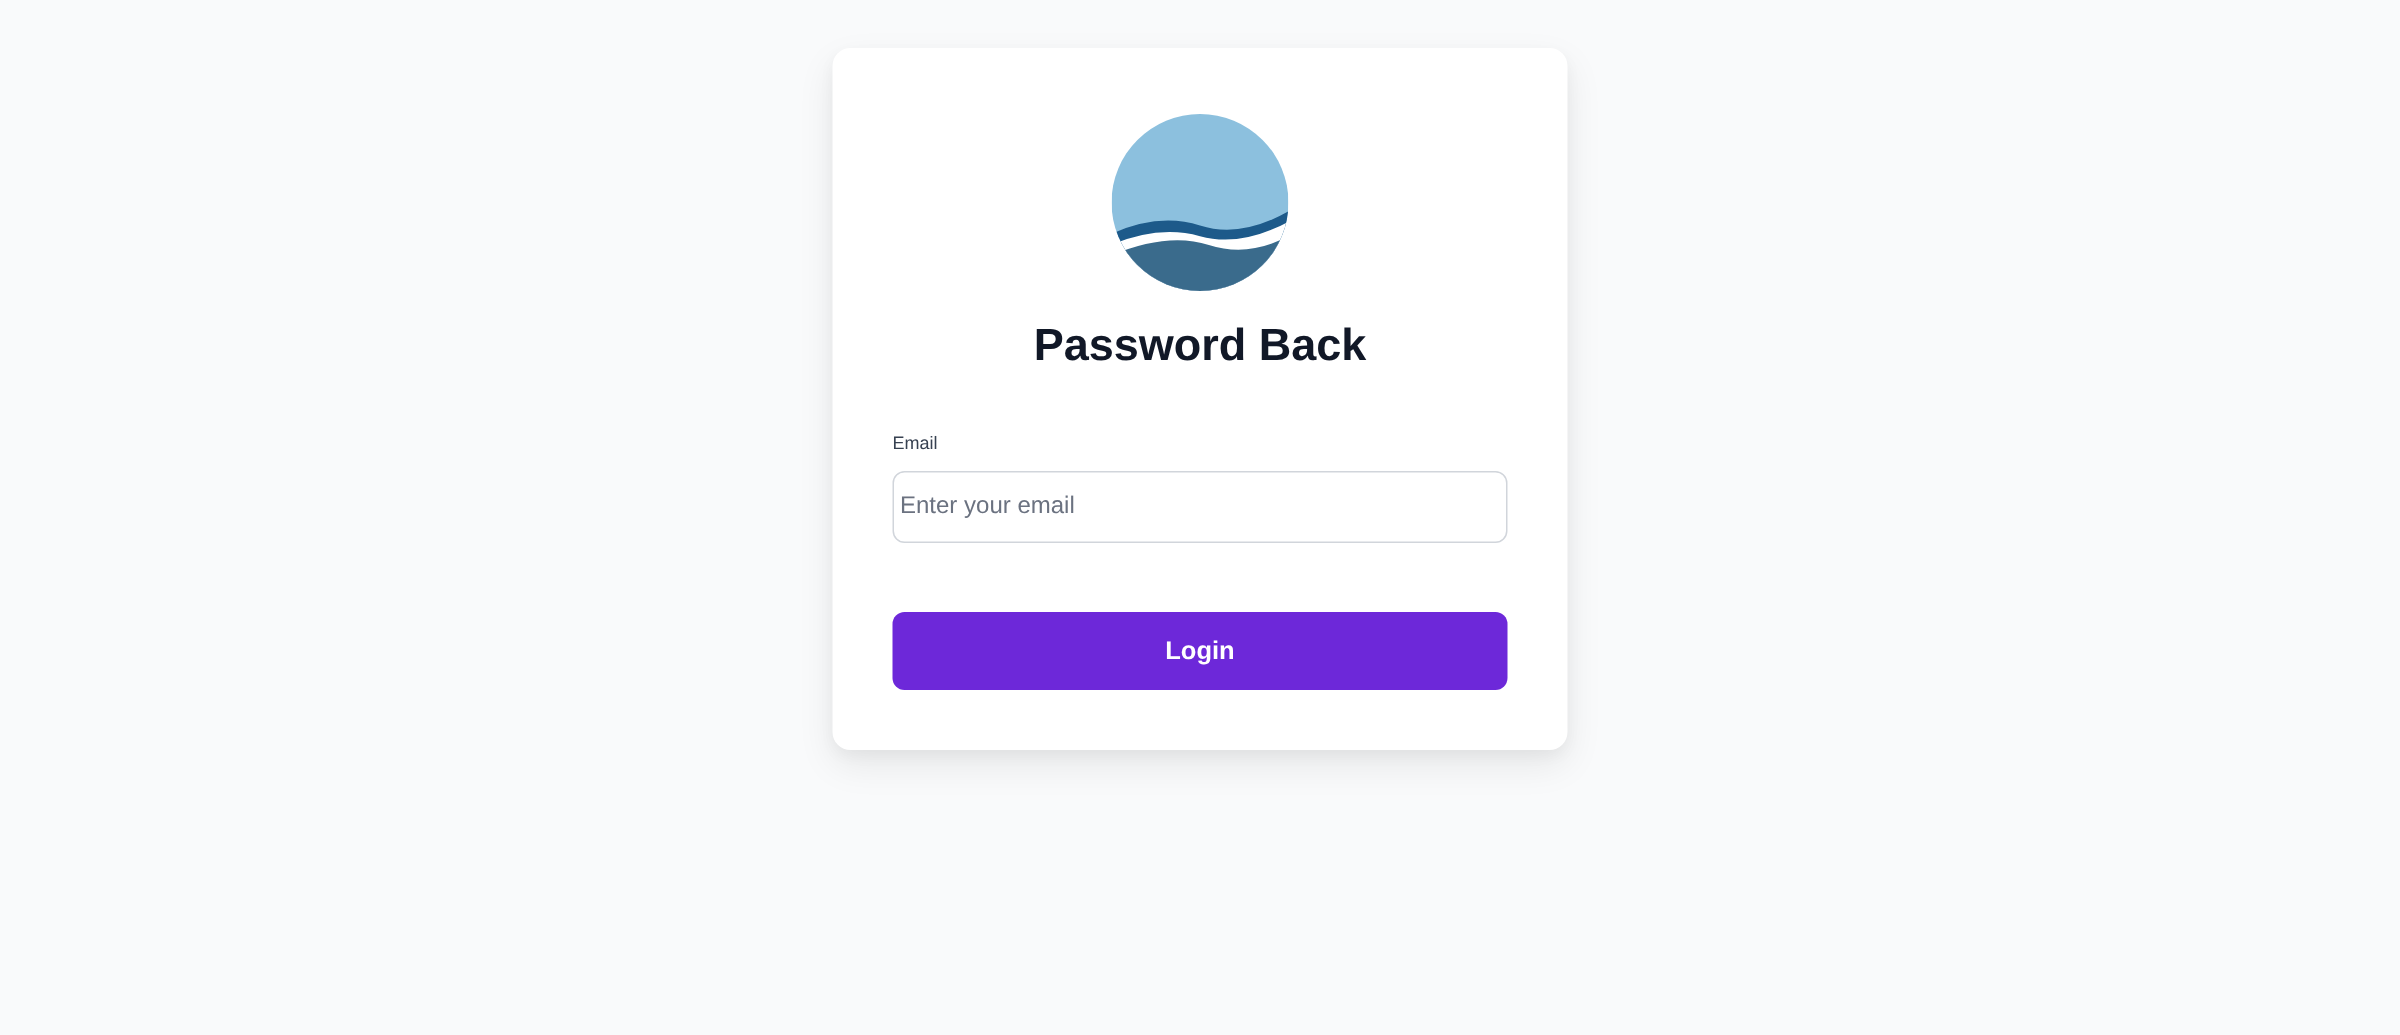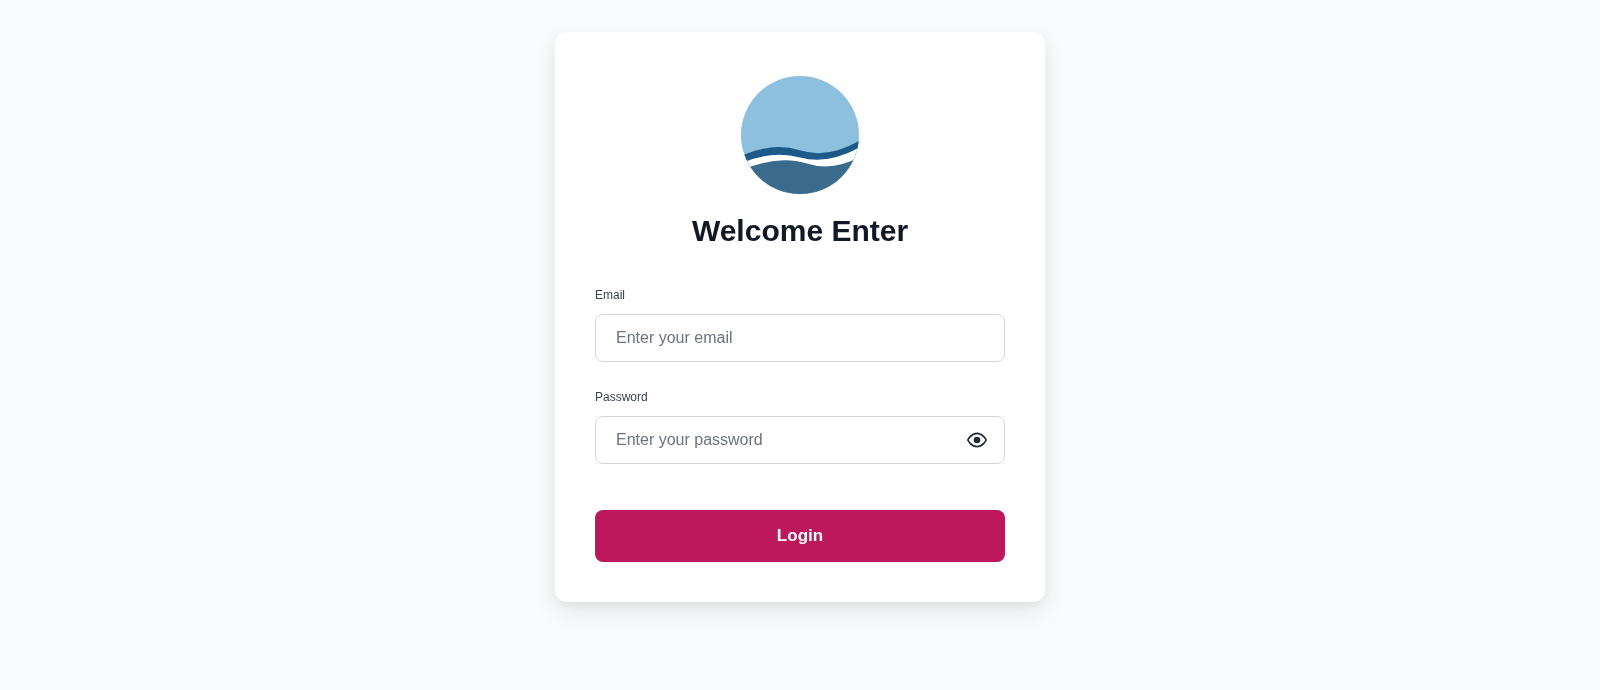--- a/index.html
+++ b/index.html
@@ -49,21 +49,21 @@
       font-size: 12px;
       font-weight: 500;
       color: #374151;
       margin-bottom: 12px;
     }
     .input-wrapper {
       position: relative;
     }
     .form-input {
       width: 100%;
-      padding: 14px 20px;
+      padding: 14px 4px;
       font-size: 16px;
       border: 1px solid #d1d5db;
       border-radius: 8px;
       outline: none;
       color: #111827;
       font-family: inherit;
     }
     .form-input::placeholder {
       color: #6b7280;
     }
@@ -80,21 +80,21 @@
       cursor: pointer;
       padding: 4px;
       display: flex;
       align-items: center;
       justify-content: center;
       color: #1f2937;
     }
     .login-button {
       width: 100%;
       padding: 16px;
-      background-color: #be185d;
+      background-color: #6d28d9;
       color: #ffffff;
       border: none;
       border-radius: 8px;
       font-size: 17px;
       font-weight: 600;
       cursor: pointer;
       margin-top: 18px;
       font-family: inherit;
     }
   </style>
@@ -111,36 +111,24 @@
       </defs>
       <g clip-path="url(#circleClip)">
         <rect x="0" y="0" width="100" height="100" fill="#8cc0de"></rect>
         <path d="M -5 70 Q 25 55, 50 63 Q 75 71, 105 52 L 105 105 L -5 105 Z" fill="#1d5a8a"></path>
         <path d="M -5 76 Q 25 62, 50 69 Q 75 76, 105 58 L 105 105 L -5 105 Z" fill="#ffffff"></path>
         <path d="M -5 82 Q 30 66, 55 74 Q 80 82, 105 66 L 105 105 L -5 105 Z" fill="#3a6b8c"></path>
       </g>
     </svg>
   </div>
 
-  <h1 class="welcome-title">Welcome Enter</h1>
+  <h1 class="welcome-title">Password Back</h1>
 
   <div class="form-group">
     <label class="form-label">Email</label>
     <div class="input-wrapper">
       <input type="email" class="form-input" placeholder="Enter your email" style="">
     </div>
   </div>
 
-  <div class="form-group">
-    <label class="form-label">Password</label>
-    <div class="input-wrapper">
-      <input type="password" class="form-input with-icon" placeholder="Enter your password" style="">
-      <button class="eye-toggle">
-        <svg width="20" height="20" viewBox="0 0 24 24" fill="none" stroke="currentColor" stroke-width="2" stroke-linecap="round" stroke-linejoin="round">
-          <path d="M1 12s4-8 11-8 11 8 11 8-4 8-11 8-11-8-11-8z"></path>
-          <circle cx="12" cy="12" r="3" fill="currentColor"></circle>
-        </svg>
-      </button>
-    </div>
-  </div>
 
   <button class="login-button">Login</button>
 </div>
 
 </body></html>

